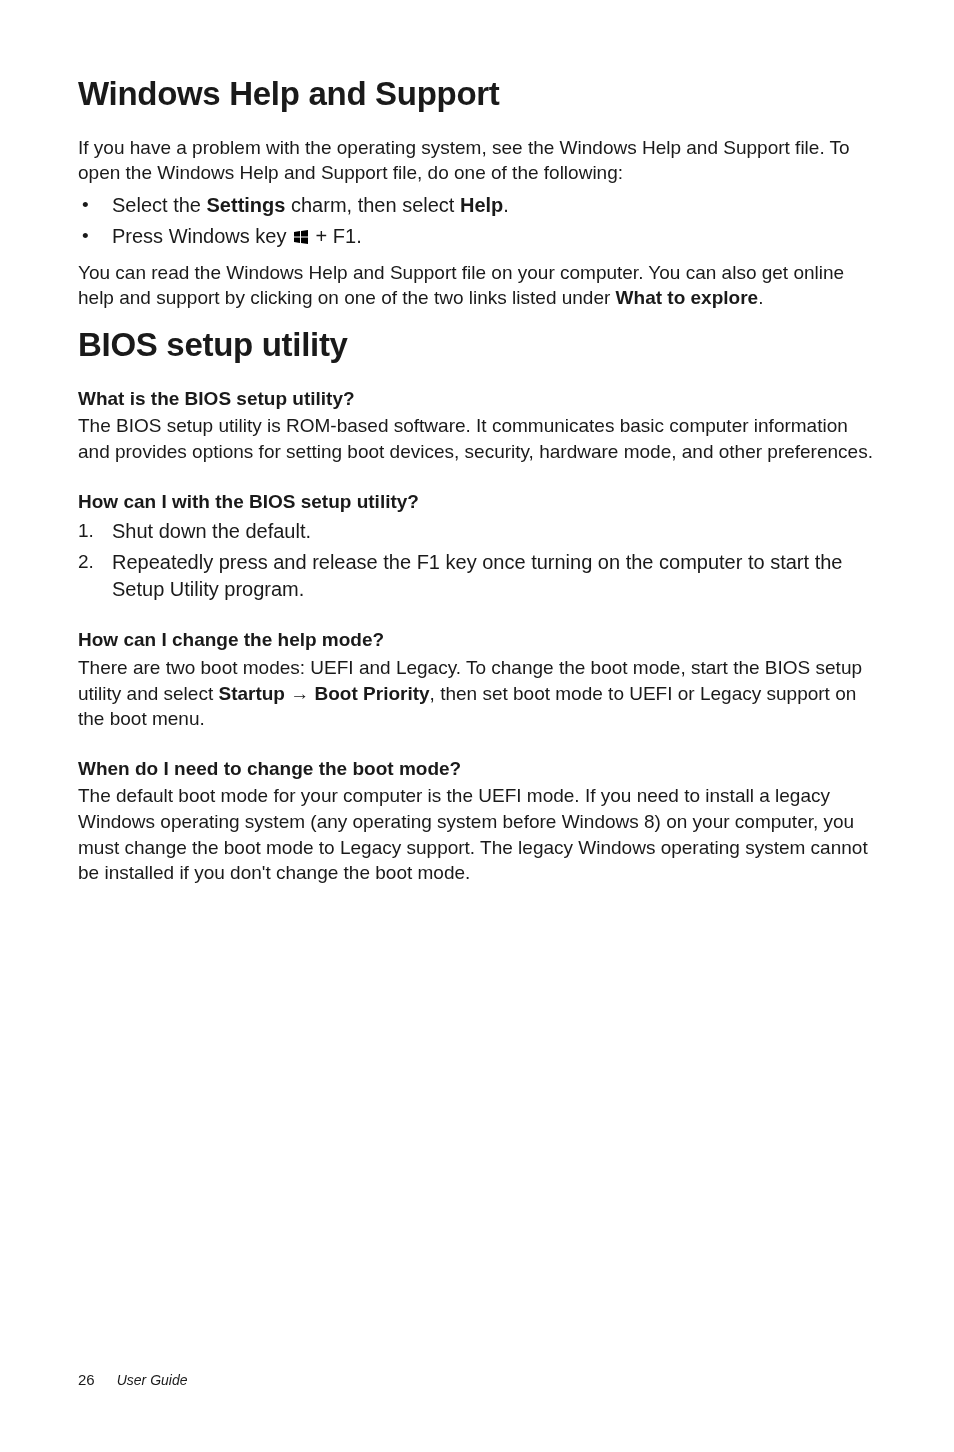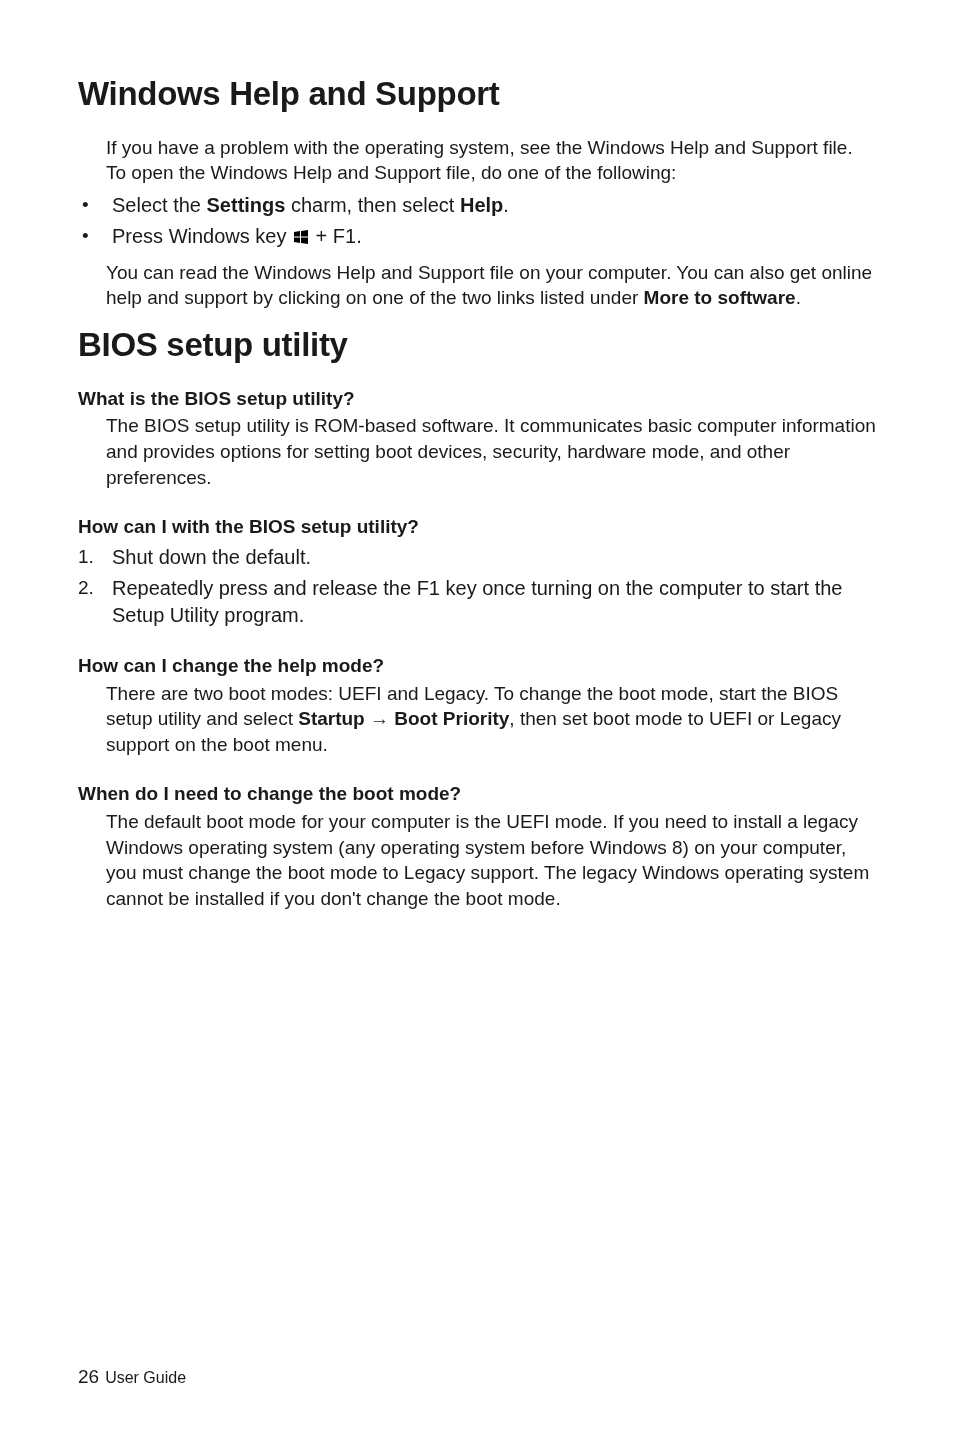--- a/index.html
+++ b/index.html
@@ -16,21 +16,20 @@
     h1.section-title {
       font-size: 33px;
       font-weight: 700;
       margin-bottom: 18px;
       letter-spacing: -0.3px;
     }
     p.body {
       font-size: 19px;
       font-weight: 300;
       margin-bottom: 6px;
-      margin-left: 28px;
     }
     .pre-list { margin-bottom: 4px; }
     ul.bullets, ol.numbers {
       margin: 4px 0 10px 0;
       padding-left: 0;
       list-style: none;
     }
     ul.bullets li, ol.numbers li {
       font-size: 20px;
       font-weight: 300;
@@ -73,25 +72,25 @@
       margin-bottom: 2px;
     }
     .subhead.first { margin-top: 14px; }
     .footer {
       position: absolute;
       left: 78px;
       bottom: 62px;
       font-size: 15px;
     }
     .footer .pgnum {
-      font-size: 19px;
+      font-size: 15px;
       font-weight: 300;
-      margin-right: 6px;
+      margin-right: 22px;
     }
-    .footer .label { font-size: 16px; font-weight: 300; }
+    .footer .label { font-size: 14px; font-weight: 300; font-style: italic; }
   </style>
 </head>
 <body>
 
 <div class="page">
 
   <h1 class="section-title">Windows Help and Support</h1>
 
   <p class="body pre-list">If you have a problem with the operating system, see the Windows Help and Support file. To open the Windows Help and Support file, do one of the following:</p>
 
@@ -105,21 +104,21 @@
               <polygon points="0,2 6,1.1 6,6.5 0,6.5"></polygon>
               <polygon points="7,0.95 14,0 14,6.5 7,6.5"></polygon>
               <polygon points="0,7.5 6,7.5 6,12.9 0,12"></polygon>
               <polygon points="7,7.5 14,7.5 14,14 7,13.05"></polygon>
             </g>
           </svg></span><span> + F1.</span>
     </li>
   </ul>
 
   <p class="body">
-    <span>You can read the Windows Help and Support file on your computer. You can also get online help and support by clicking on one of the two links listed under </span><span class="bold">More to software</span><span>.</span>
+    <span>You can read the Windows Help and Support file on your computer. You can also get online help and support by clicking on one of the two links listed under </span><span class="bold">What to explore</span><span>.</span>
   </p>
 
   <h1 class="section-title section-gap-top">BIOS setup utility</h1>
 
   <p class="subhead first">What is the BIOS setup utility?</p>
   <p class="body">The BIOS setup utility is ROM-based software. It communicates basic computer information and provides options for setting boot devices, security, hardware mode, and other preferences.</p>
 
   <p class="subhead">How can I with the BIOS setup utility?</p>
   <ol class="numbers">
     <li>Shut down the default.</li>

